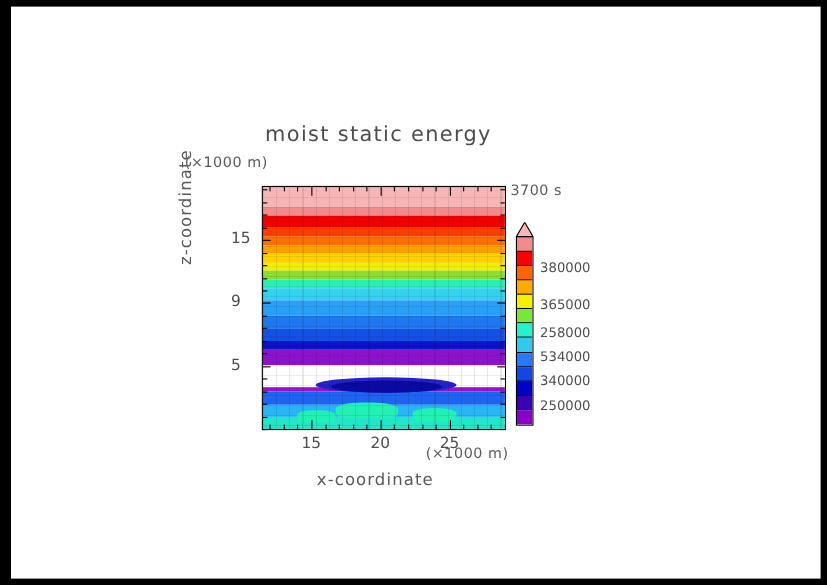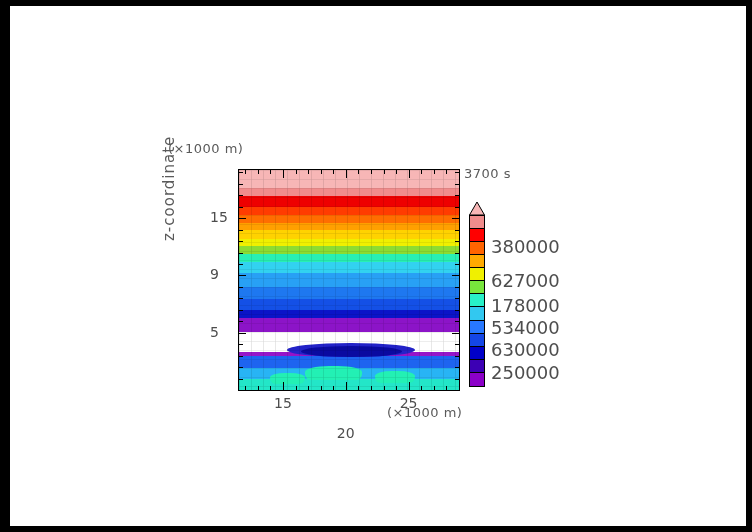--- a/index.html
+++ b/index.html
@@ -171,39 +171,41 @@
     position: absolute;
     left: 459px;
     top: 196px;
     width: 16px;
     height: 14px;
   }
   .cb-label {
     position: absolute;
     left: 481px;
     color: #4d4d4d;
-    font-size: 18px;
+    font-size: 12px;
     white-space: pre;
   }
 </style>
 </head>
 <body>
 
 <div id="screen">
   <div id="canvas">
 
+    <div class="txt" id="plot-title">moist static energy</div>
 
     <div class="txt" id="z-units">(×1000 m)</div>
 
     <div class="txt" id="time-stamp">3700 s</div>
 
     <div class="txt" id="y-axis-title">z-coordinate</div>
 
     <div class="txt" id="x-units">(×1000 m)</div>
 
+    <div class="txt" id="x-axis-title">x-coordinate</div>
 
     <div id="plot-frame">
       <div id="bands">
           <div class="band" style="top: 0px; height: 18.3333px; background: rgb(247, 182, 182);"></div>
           <div class="band" style="top: 18.3333px; height: 8.02083px; background: rgb(240, 140, 140);"></div>
           <div class="band" style="top: 26.3542px; height: 10.3125px; background: rgb(238, 0, 0);"></div>
           <div class="band" style="top: 36.6667px; height: 8.02083px; background: rgb(255, 60, 0);"></div>
           <div class="band" style="top: 44.6875px; height: 8.02083px; background: rgb(255, 110, 0);"></div>
           <div class="band" style="top: 52.7083px; height: 6.875px; background: rgb(255, 160, 0);"></div>
           <div class="band" style="top: 59.5833px; height: 9.16667px; background: rgb(255, 210, 0);"></div>
@@ -275,21 +277,21 @@
         <div class="tick tick-v" style="left: 445px; top: 189.208px; width: 4px;"></div>
         <div class="tick tick-v" style="left: 229px; top: 177.75px; width: 4px;"></div>
         <div class="tick tick-v" style="left: 445px; top: 177.75px; width: 4px;"></div>
         <div class="tick tick-v" style="left: 229px; top: 166.292px; width: 4px;"></div>
         <div class="tick tick-v" style="left: 445px; top: 166.292px; width: 4px;"></div>
         <div class="tick tick-h" style="left: 273px; top: 164px; height: 8px;"></div>
         <div class="tick tick-h" style="left: 273px; top: 376px; height: 8px;"></div>
         <div class="ticklabel" style="left: 264px; top: 389px;">15</div>
         <div class="tick tick-h" style="left: 335.857px; top: 164px; height: 8px;"></div>
         <div class="tick tick-h" style="left: 335.857px; top: 376px; height: 8px;"></div>
-        <div class="ticklabel" style="left: 326.857px; top: 389px; margin-top: 30px;">20</div>
+        <div class="ticklabel" style="left: 326.857px; top: 389px;">20</div>
         <div class="tick tick-h" style="left: 398.714px; top: 164px; height: 8px;"></div>
         <div class="tick tick-h" style="left: 398.714px; top: 376px; height: 8px;"></div>
         <div class="ticklabel" style="left: 389.714px; top: 389px;">25</div>
         <div class="tick tick-h" style="left: 235.286px; top: 164px; height: 4px;"></div>
         <div class="tick tick-h" style="left: 235.286px; top: 380px; height: 4px;"></div>
         <div class="tick tick-h" style="left: 247.857px; top: 164px; height: 4px;"></div>
         <div class="tick tick-h" style="left: 247.857px; top: 380px; height: 4px;"></div>
         <div class="tick tick-h" style="left: 260.429px; top: 164px; height: 4px;"></div>
         <div class="tick tick-h" style="left: 260.429px; top: 380px; height: 4px;"></div>
         <div class="tick tick-h" style="left: 285.571px; top: 164px; height: 4px;"></div>
@@ -331,21 +333,21 @@
         <div class="cb-cell" style="height: 13.0769px; background: rgb(40, 240, 200);"></div>
         <div class="cb-cell" style="height: 13.0769px; background: rgb(50, 200, 240);"></div>
         <div class="cb-cell" style="height: 13.0769px; background: rgb(40, 120, 255);"></div>
         <div class="cb-cell" style="height: 13.0769px; background: rgb(20, 70, 230);"></div>
         <div class="cb-cell" style="height: 13.0769px; background: rgb(0, 0, 200);"></div>
         <div class="cb-cell" style="height: 13.0769px; background: rgb(60, 0, 180);"></div>
         <div class="cb-cell" style="height: 13.0769px; background: rgb(139, 0, 200);"></div>
       </div>
     <div id="cb-labels">
         <div class="cb-label" style="top: 230px;">380000</div>
-        <div class="cb-label" style="top: 264px;">627000</div>
-        <div class="cb-label" style="top: 289px;">178000</div>
+        <div class="cb-label" style="top: 264px;">365000</div>
+        <div class="cb-label" style="top: 289px;">258000</div>
         <div class="cb-label" style="top: 311px;">534000</div>
-        <div class="cb-label" style="top: 333px;">630000</div>
+        <div class="cb-label" style="top: 333px;">340000</div>
         <div class="cb-label" style="top: 356px;">250000</div>
       </div>
 
   </div>
 </div>
 
 </body></html>

